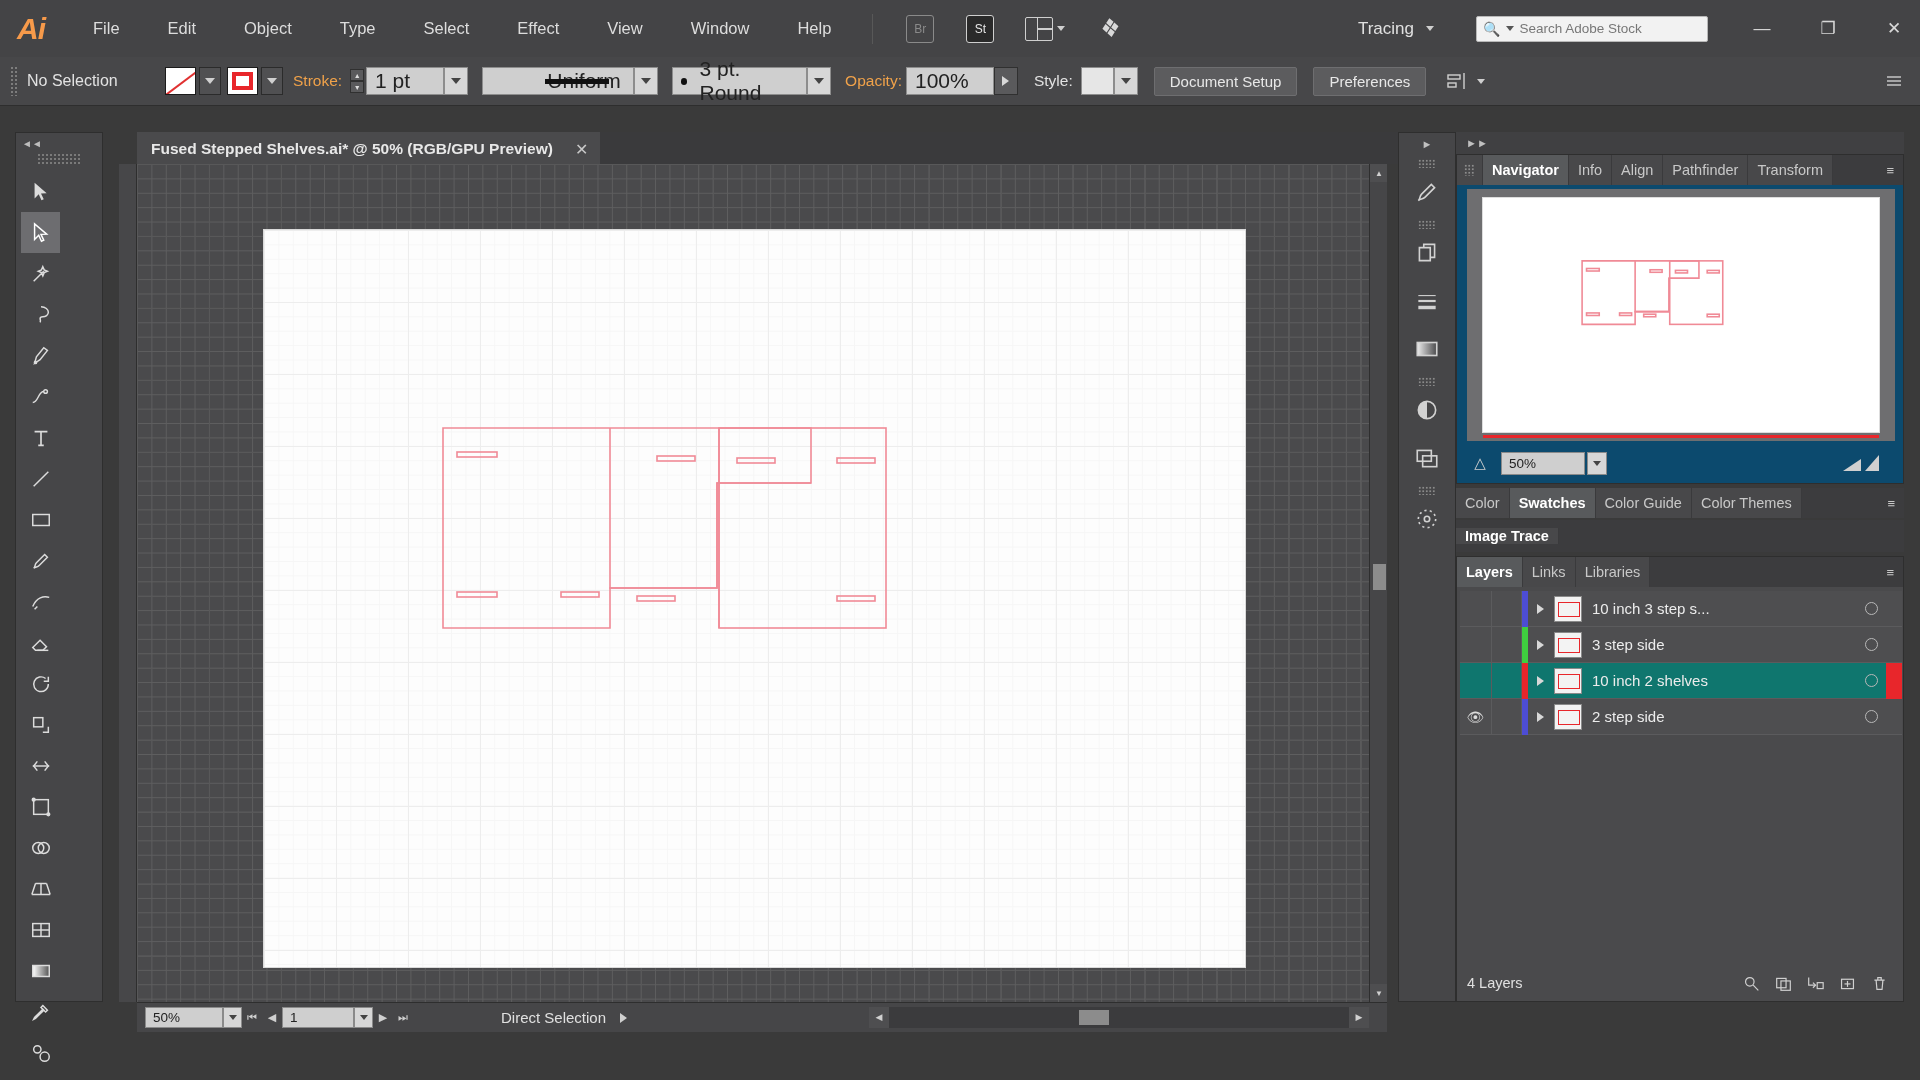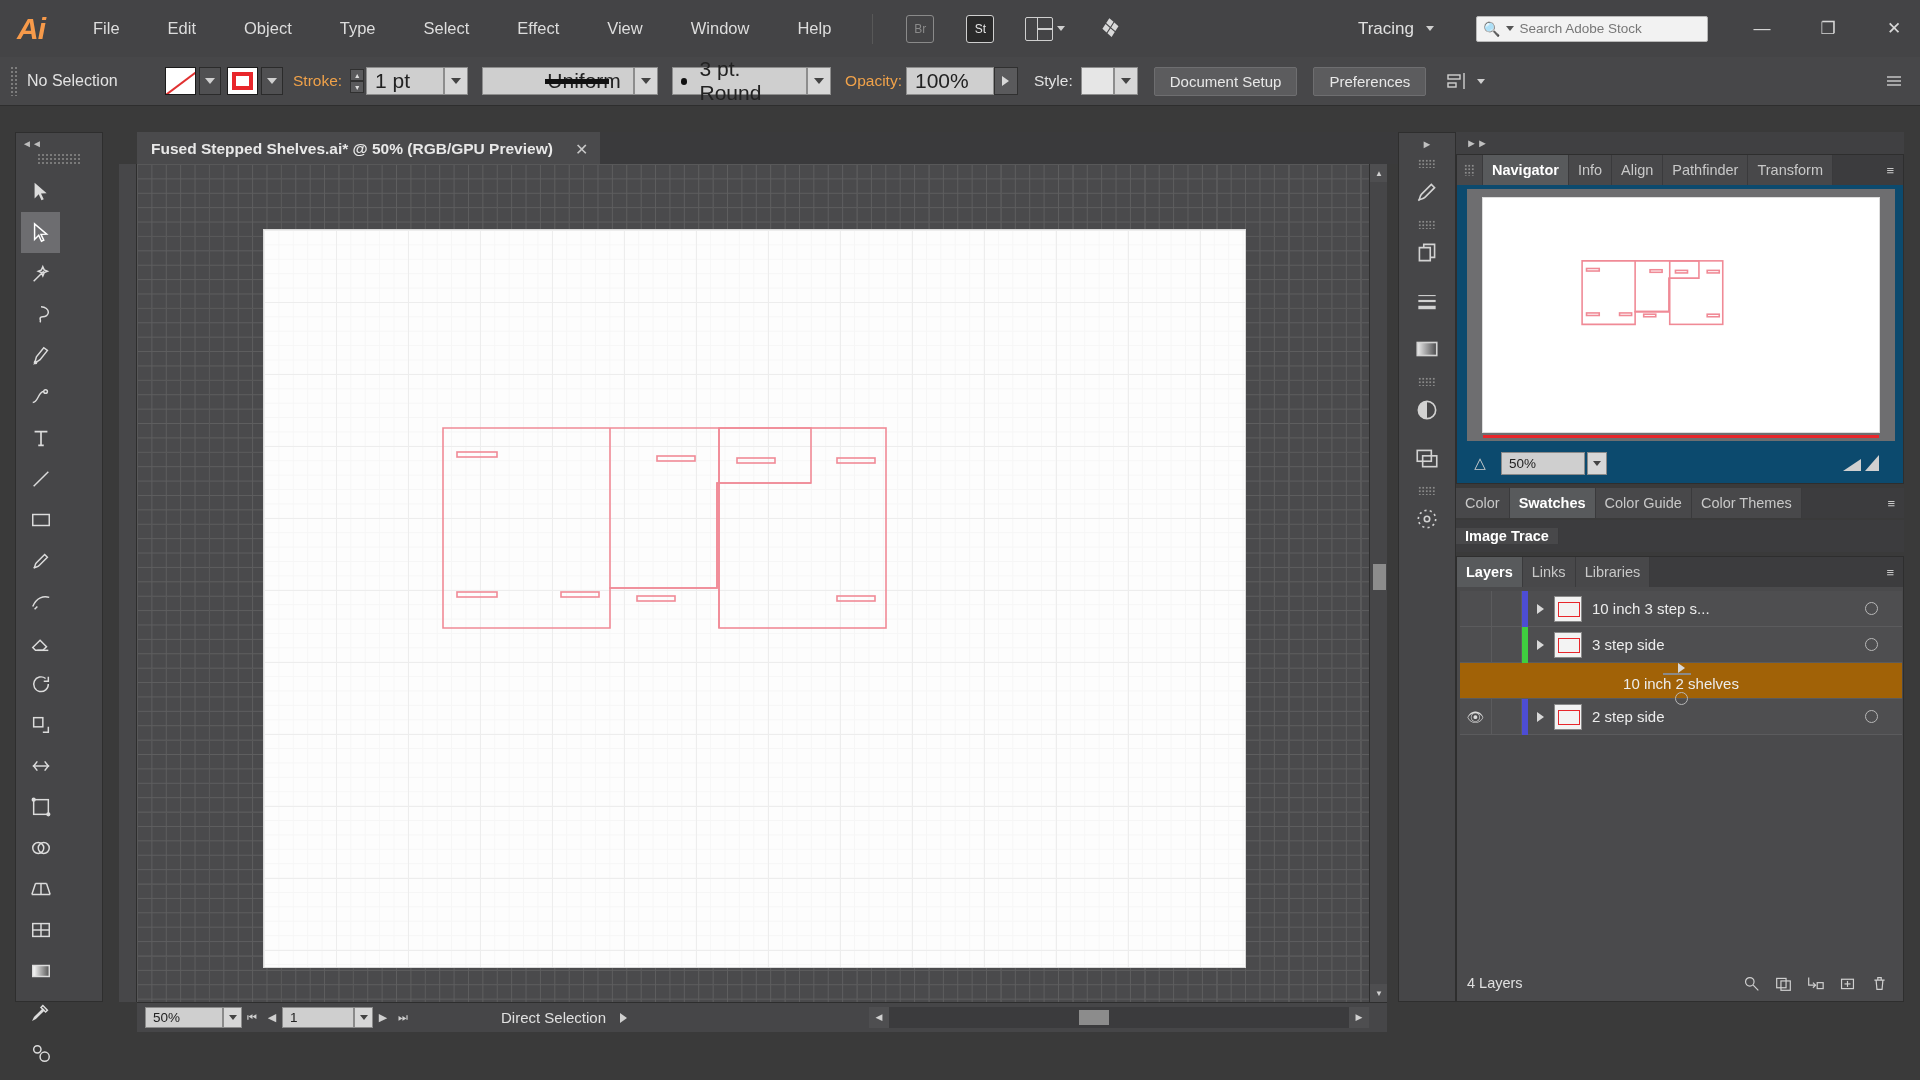--- a/index.html
+++ b/index.html
@@ -205,21 +205,21 @@
   #colorrow { position:absolute; left:0; top:356px; width:448px; }
   #imgtrace { position:absolute; left:0; top:388px; width:448px; height:32px; display:flex;
               align-items:center; background:#3c3c3e; }
   #imgtrace .ptab { background:#48484a; }
 
   #layerspanel { position:absolute; left:0; top:424px; width:448px; height:446px;
                  background:#4a4a4c; border:1px solid #2e2e2e; }
   #layerlist { position:absolute; left:3px; top:34px; width:442px; height:374px; background:#4a4a4c; }
   .layerrow { display:flex; align-items:center; height:36px; border-bottom:1px solid #5b5b5d;
               background:#4e4e50; }
-  .layerrow.selected { background:#a16207;flex-direction:column; }
+  .layerrow.selected { background:#0f766e; }
   .lr-eye { width:32px; height:36px; display:flex; align-items:center; justify-content:center;
             border-right:1px solid #5b5b5d; color:#dcdcdc; font-size:14px; }
   .lr-lock { width:30px; height:36px; border-right:1px solid #5b5b5d; }
   .lr-color { width:6px; height:36px; }
   .lr-tri { width:24px; height:36px; display:flex; align-items:center; justify-content:center; color:#d8d8d8; }
   .lr-tri i { width:0;height:0;border-top:5px solid transparent;border-bottom:5px solid transparent;
               border-left:7px solid #d8d8d8; }
   .lr-thumb { width:28px; height:26px; background:#f3f3f3; border:1px solid #8a8a8a;
               margin:0 10px 0 2px; position:relative; overflow:hidden; }
   .lr-thumb::before { content:""; position:absolute; left:3px; top:5px; width:20px; height:13px;

